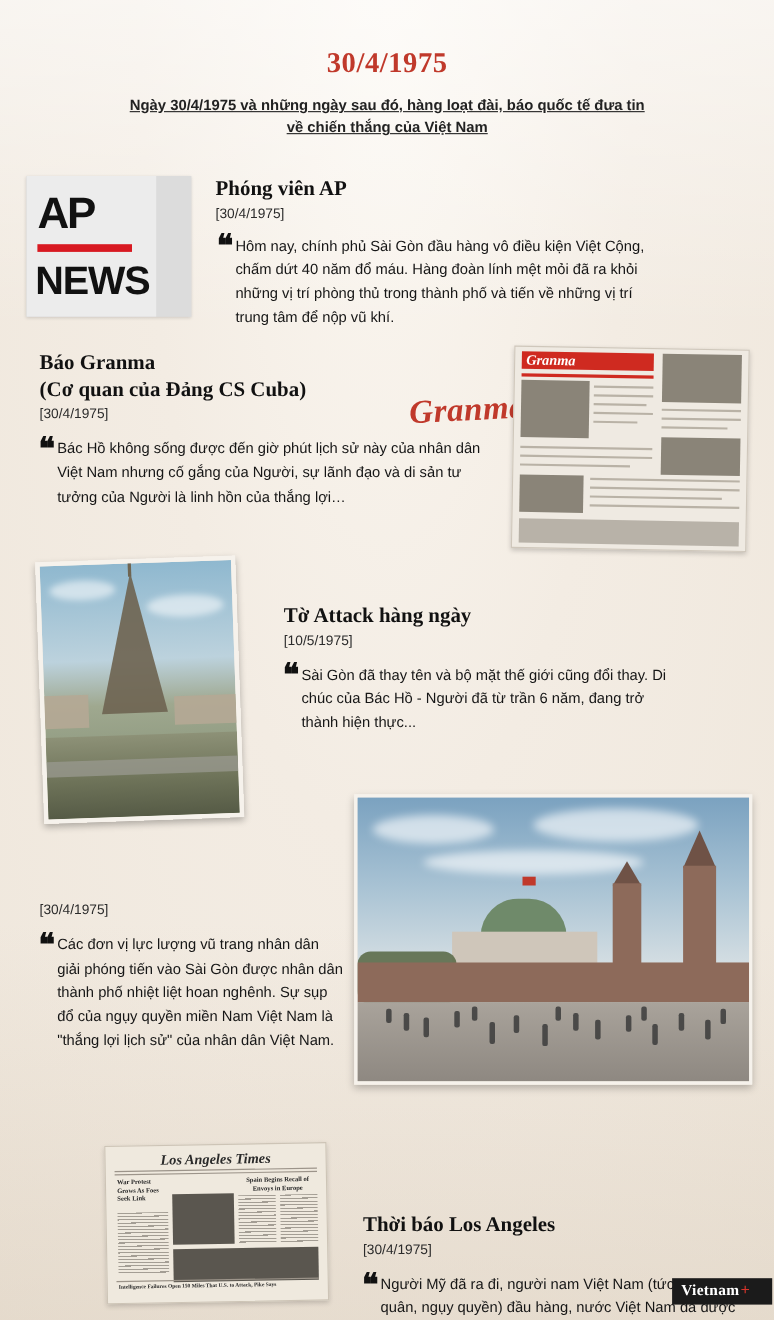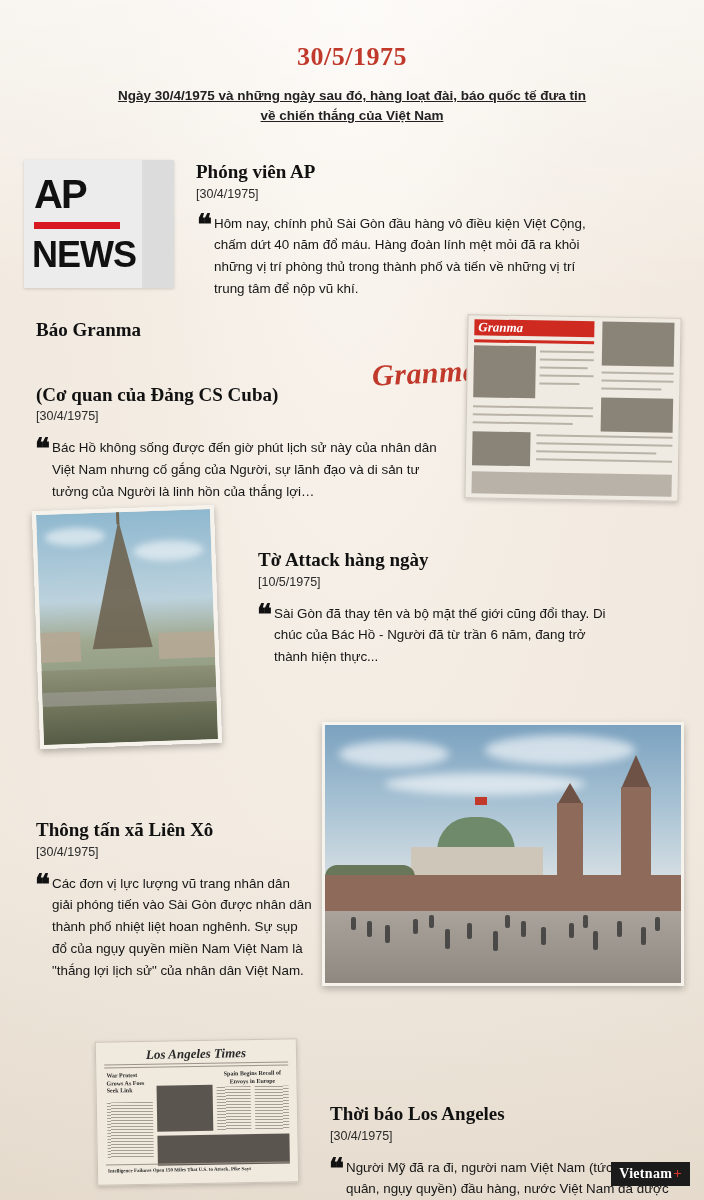--- a/index.html
+++ b/index.html
@@ -75,21 +75,20 @@
     font-size: 19px;
     color: #111;
     line-height: 1.3;
   }
   .src-sub {
     font-family: "Liberation Serif", serif;
     font-weight: bold;
     font-size: 19px;
     color: #111;
     line-height: 1.3;
-    margin-top: 40px;
   }
   .src-date {
     font-size: 12.5px;
     color: #2b2b2b;
     margin-top: 2px;
     font-weight: 500;
   }
   .quote {
     position: relative;
     font-size: 13.4px;
@@ -469,43 +468,43 @@
   }
   .block-la .quote {
     margin-top: 14px;
     margin-left: 16px;
     width: 324px;
   }
 
   
   .vnplus {
     position: absolute;
-    right: 14px;
+    right: 2px;
     bottom: 14px;
     background: #1b1b1b;
     color: #fff;
     font-family: "Liberation Serif", serif;
     font-weight: bold;
     font-size: 14px;
-    padding: 3px 8px 4px 8px;
+    padding: 3px 20px 4px 8px;
     letter-spacing: 0.3px;
   }
   .vnplus .plus {
     color: #d6342a;
     font-size: 15px;
     margin-left: 1px;
   }
 </style>
 </head>
 <body>
 
 <div class="page">
 
   <div class="header">
-    <div class="title-date">30/5/1975</div>
+    <div class="title-date">30/4/1975</div>
     <div class="subtitle">Ngày 30/4/1975 và những ngày sau đó, hàng loạt đài, báo quốc tế đưa tin về chiến thắng của Việt Nam</div>
   </div>
 
   <div class="ap-logo">
     <div class="ap-white"></div>
     <div class="ap-text">AP</div>
     <div class="ap-bar"></div>
     <div class="ap-news">NEWS</div>
   </div>
 
@@ -604,21 +603,20 @@
     <div class="person" style="left:292px; top:196px; height:16px;"></div>
     <div class="person" style="left:316px; top:202px; height:18px;"></div>
     <div class="person" style="left:26px; top:192px; height:13px;"></div>
     <div class="person" style="left:104px; top:190px; height:13px;"></div>
     <div class="person" style="left:180px; top:190px; height:13px;"></div>
     <div class="person" style="left:258px; top:190px; height:13px;"></div>
     <div class="person" style="left:330px; top:192px; height:14px;"></div>
   </div>
 
   <div class="block-soviet">
-    <div class="src-name">Thông tấn xã Liên Xô</div>
     <div class="src-date">[30/4/1975]</div>
     <div class="quote">
       <span class="qmark">❝</span>
       <span>Các đơn vị lực lượng vũ trang nhân dân giải phóng tiến vào Sài Gòn được nhân dân thành phố nhiệt liệt hoan nghênh. Sự sụp đổ của ngụy quyền miền Nam Việt Nam là "thắng lợi lịch sử" của nhân dân Việt Nam.</span>
     </div>
   </div>
 
   <div class="latimes">
     <div class="lt-name">Los Angeles Times</div>
     <div class="lt-rule" style="left:8px; top:22px; width:184px;"></div>

